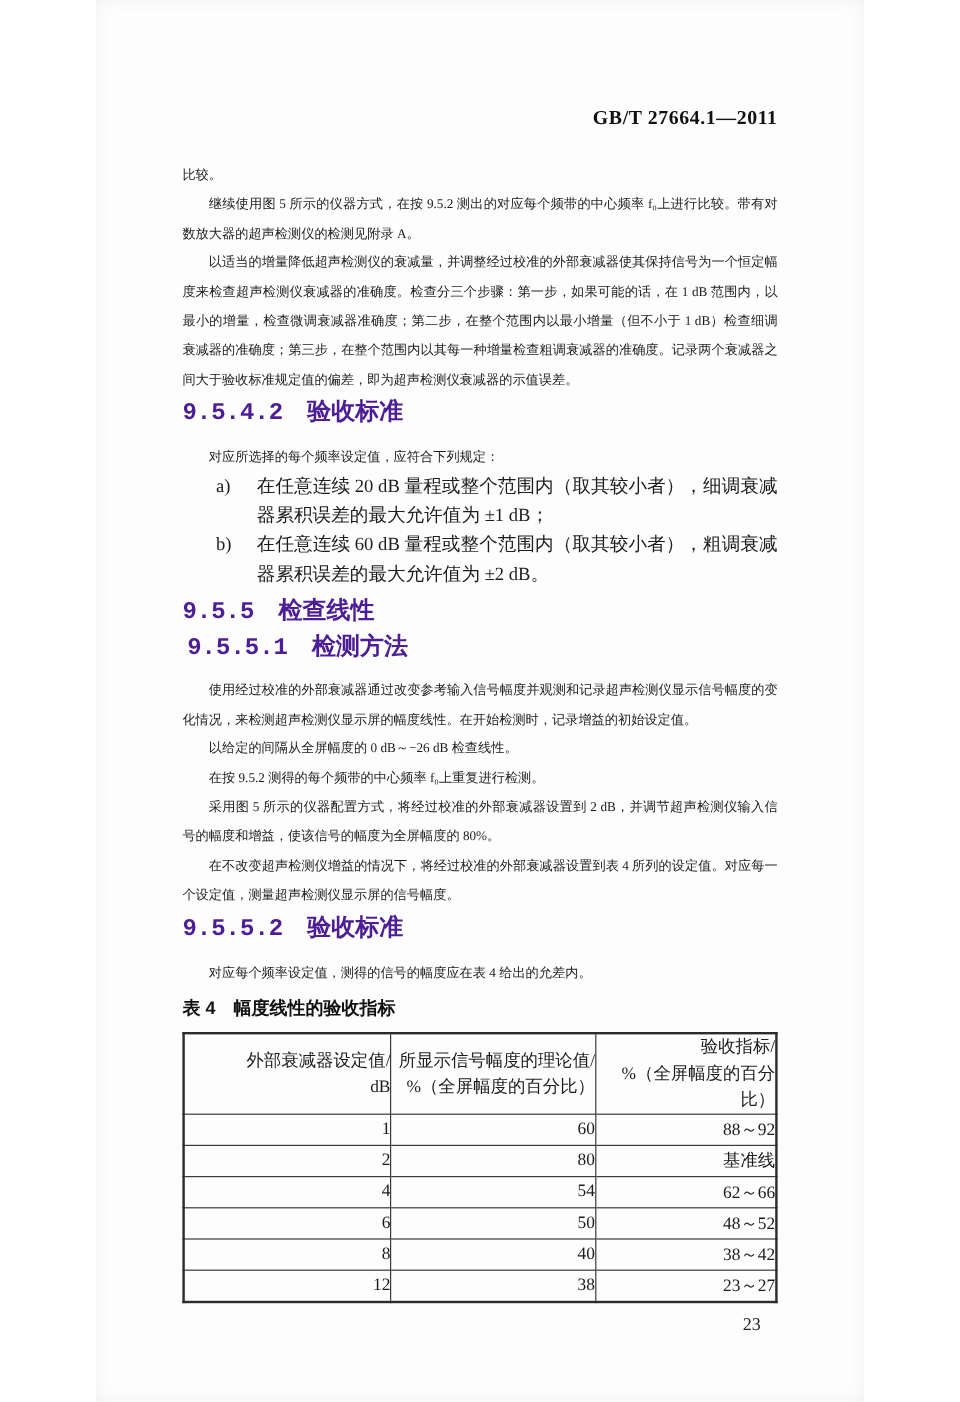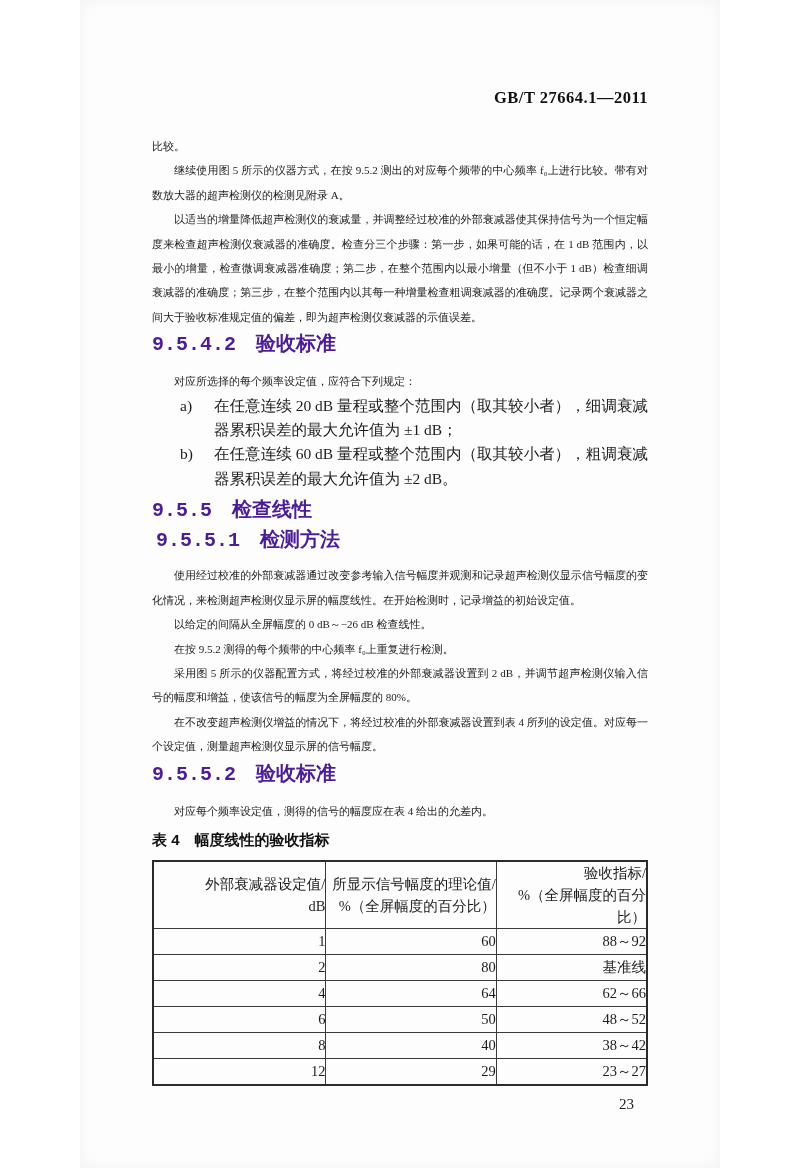--- a/index.html
+++ b/index.html
@@ -162,36 +162,36 @@
           <td>60</td>
           <td>88～92</td>
         </tr>
         <tr>
           <td>2</td>
           <td>80</td>
           <td class="bold-cell">基准线</td>
         </tr>
         <tr>
           <td>4</td>
-          <td>64</td>
+          <td>54</td>
           <td>62～66</td>
         </tr>
         <tr>
           <td>6</td>
           <td>50</td>
           <td>48～52</td>
         </tr>
         <tr>
           <td>8</td>
           <td>40</td>
           <td>38～42</td>
         </tr>
         <tr>
           <td>12</td>
-          <td>29</td>
+          <td>38</td>
           <td>23～27</td>
         </tr>
       </tbody>
     </table>
 
     <div class="page-number">23</div>
   </div>
 
 </div>
 

